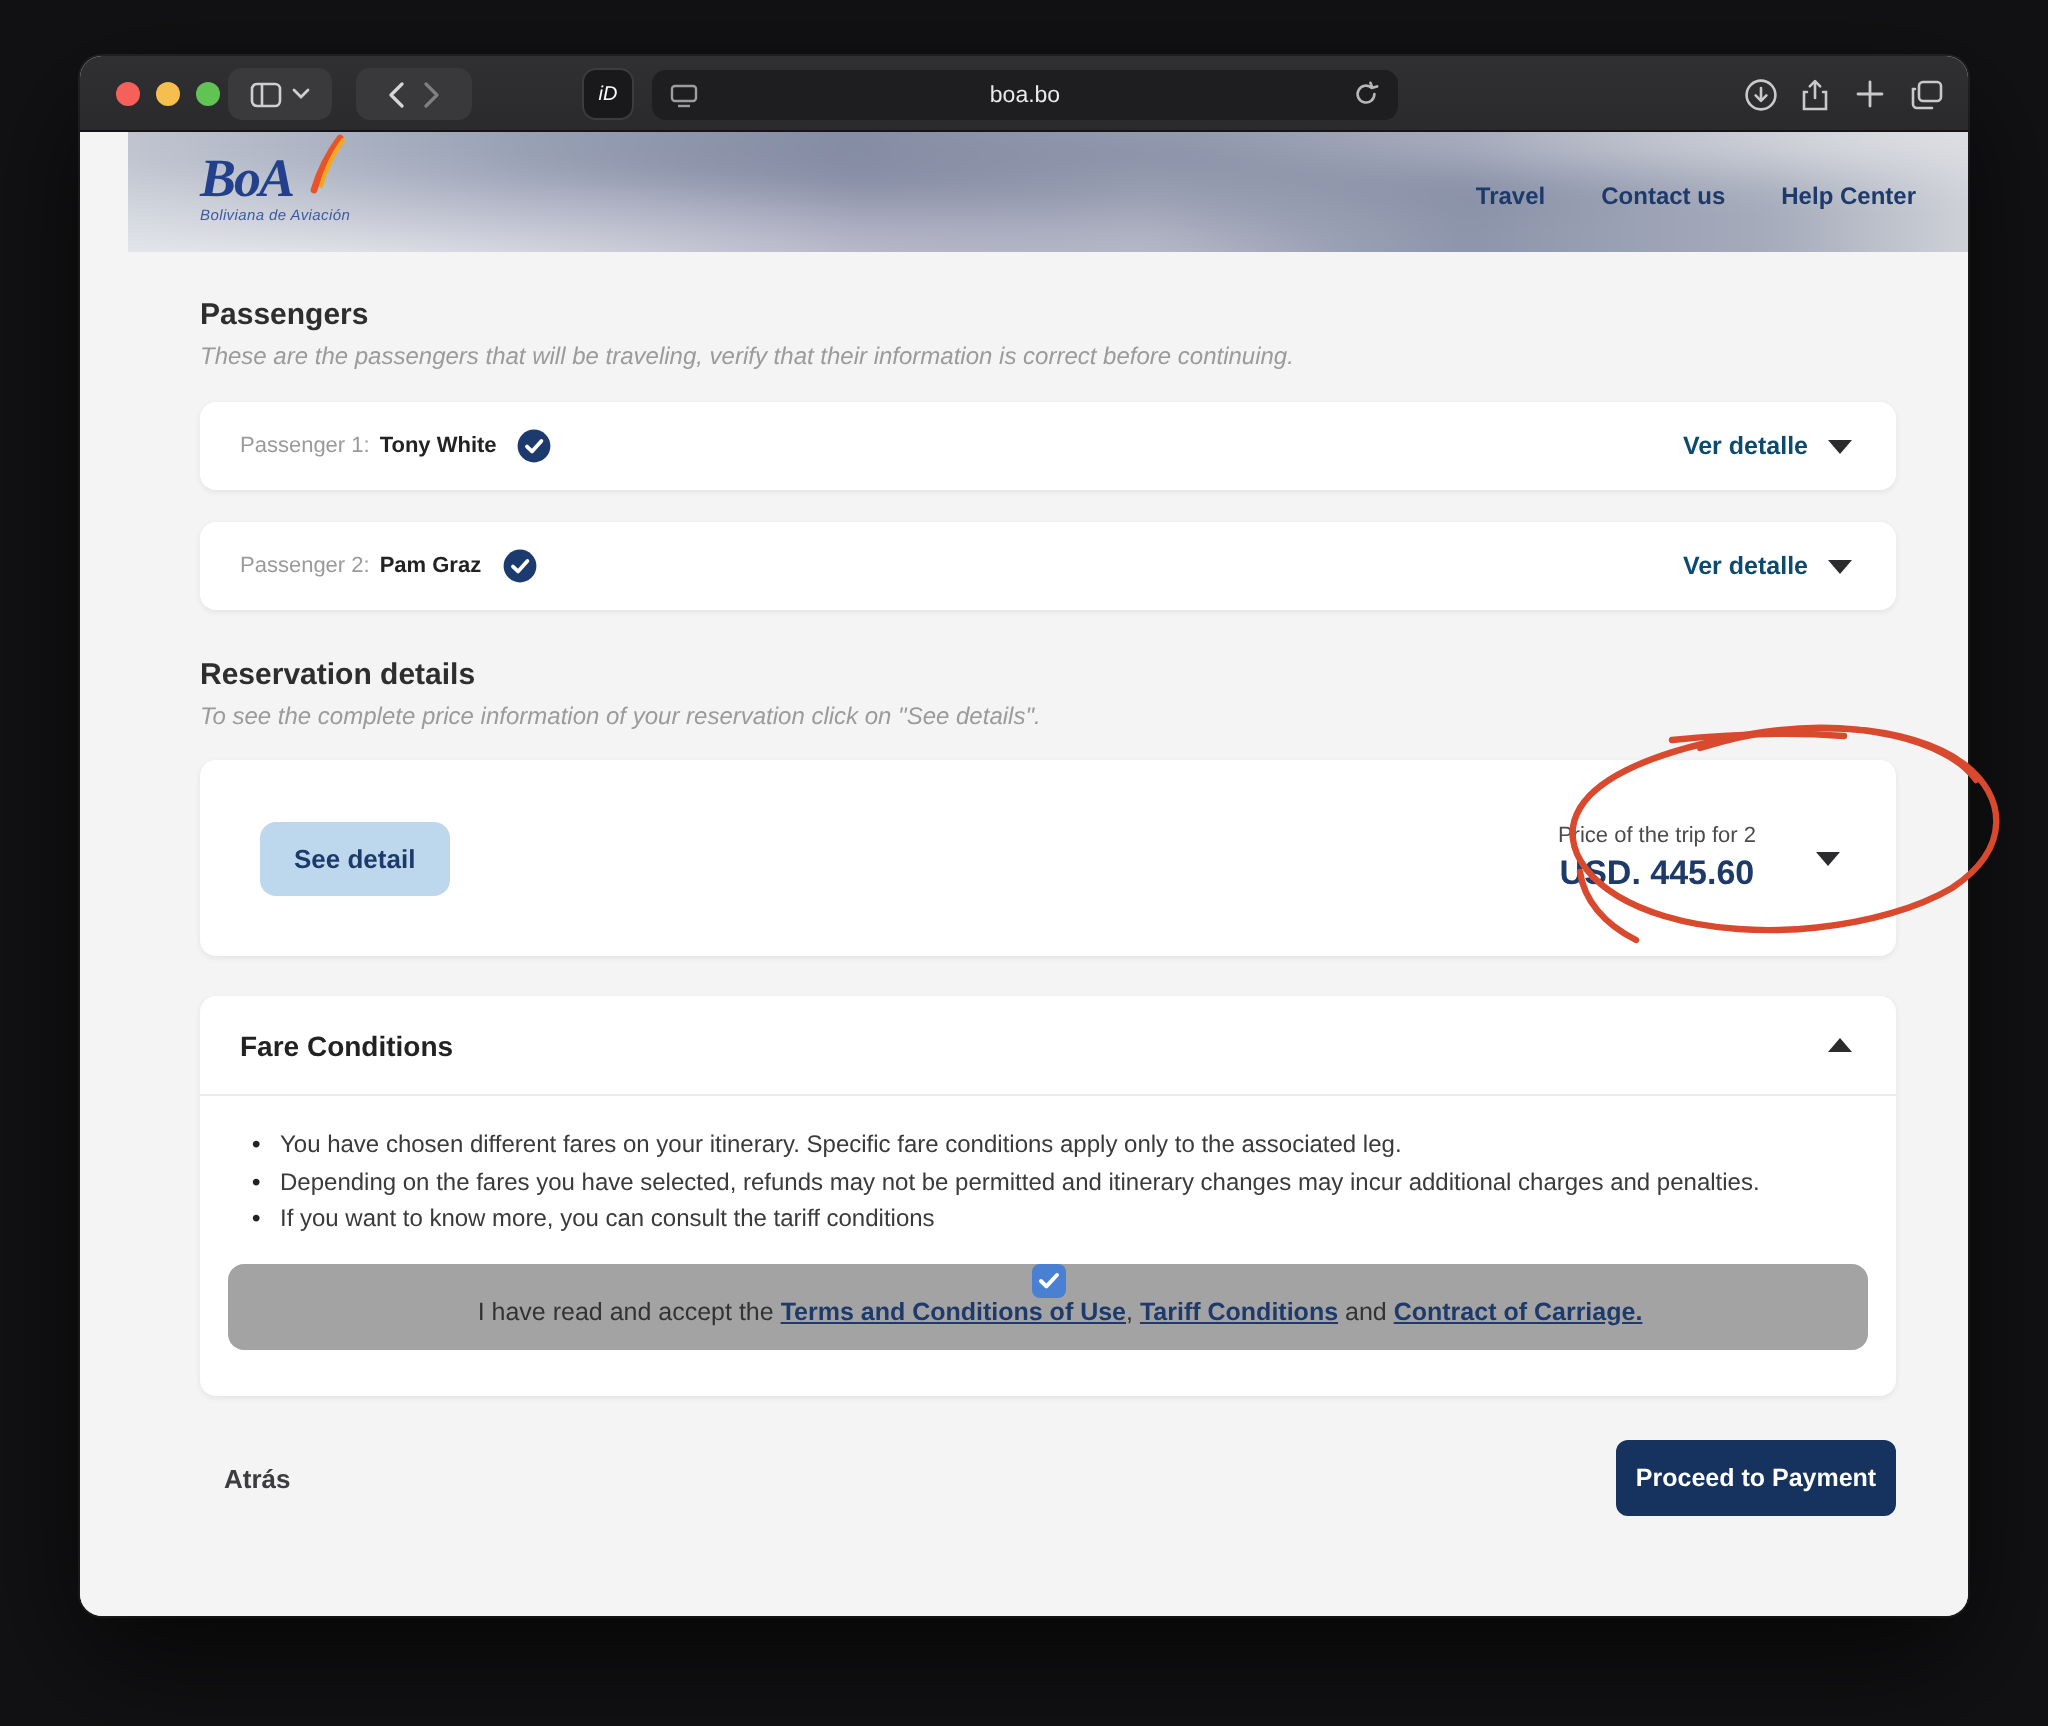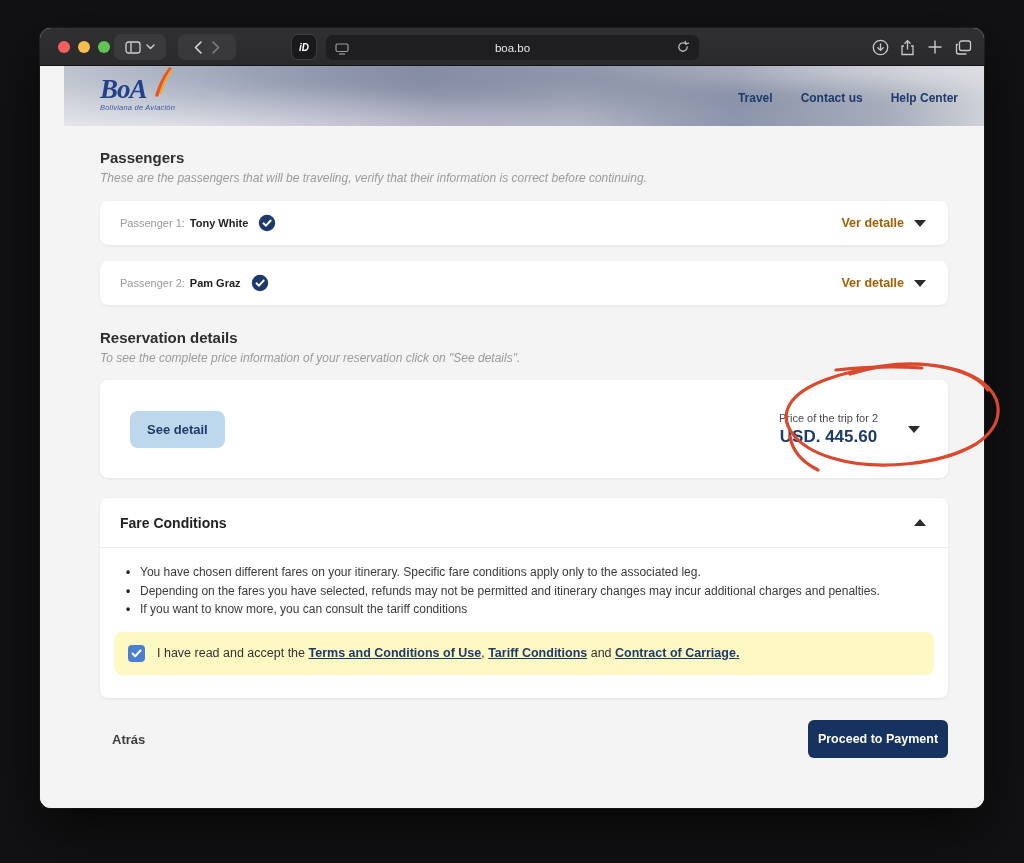--- a/index.html
+++ b/index.html
@@ -16,21 +16,21 @@
     border-bottom:1px solid #151517; }
   .traffic { position:absolute; left:18px; top:13px; display:flex; gap:8px; }
   .light { width:12px; height:12px; border-radius:50%; }
   .light.red{ background:#f5605a; } .light.yellow{ background:#f6bd4f; } .light.green{ background:#61c354; }
   .tb-btn { position:absolute; top:6px; height:26px; background:#3a3a3d; border-radius:7px;
     display:flex; align-items:center; justify-content:center; color:#cfcfd1; }
   .sidebar-btn { left:74px; width:52px; gap:5px; }
   .navgroup { left:138px; width:58px; gap:10px; background:#39393c; }
   .tb-icon svg { display:block; }
   .ext-badge { position:absolute; left:252px; top:7px; width:24px; height:24px; border-radius:6px;
-    background:#19191b; color:#fff; font-size:10px; font-weight:bold; font-style:italic;
+    background:#19191b; color:#fff; font-size:10px; font-weight:normal; font-style:italic;
     display:flex; align-items:center; justify-content:center; box-shadow:0 0 0 1px #3c3c3e; }
   .addressbar { position:absolute; left:286px; top:7px; width:373px; height:25px;
     background:#1e1e20; border-radius:7px; display:flex; align-items:center; }
   .addr-page-icon { position:absolute; left:9px; top:6px; opacity:.8; }
   .addr-url { flex:1; text-align:center; color:#e9e9ea; font-size:11.5px; }
   .addr-reload { position:absolute; right:9px; top:5px; opacity:.85; } 
   .r-icons { position:absolute; left:826px; top:5px; display:flex; gap:0; }
 
   
   .page { position:relative; height:820px; background:#f4f4f5;padding-left:24px; }
@@ -59,21 +59,21 @@
   .passengers-head { padding-top:23px; }
   .card { background:#fff; border-radius:8px; box-shadow:0 1px 3px rgba(0,0,0,.07); }
 
   .pax-card { height:44px; margin-top:16px; display:flex; align-items:center;
     justify-content:space-between; padding:0 22px 0 20px; }
   .pax-left { display:flex; align-items:center; font-size:11px; }
   .pax-label { color:#9a9a9a; }
   .pax-name { color:#222; font-weight:bold; margin-left:5px; }
   .verified { margin-left:10px; display:flex; }
   .detail-ctl { display:flex; align-items:center; gap:10px; cursor:pointer; }
-  .detail-ctl span { font-size:12.5px; font-weight:bold; color:#a16207; }
+  .detail-ctl span { font-size:12.5px; font-weight:bold; color:#0c4a6e; }
   .caret-down { width:0; height:0; border-left:6px solid transparent; border-right:6px solid transparent;
     border-top:7px solid #2c2c2e; }
   .caret-up { width:0; height:0; border-left:6px solid transparent; border-right:6px solid transparent;
     border-bottom:7px solid #2c2c2e; }
 
   .res-head { padding-top:24px; }
   .res-card { height:98px; margin-top:15px; display:flex; align-items:center;
     justify-content:space-between; padding:0 20px 0 30px; }
   .see-detail-btn { background:#bdd8ec; border:none; border-radius:8px; padding:11px 17px;
     font-family:inherit; font-size:13px; font-weight:bold; color:#1d3a6b; cursor:pointer; }
@@ -82,22 +82,22 @@
   .price-label { font-size:11px; color:#4b4b4e; }
   .price-value { font-size:17px; font-weight:bold; color:#1e3a68; margin-top:3px; }
 
   .fare-card { margin-top:20px; height:200px; }
   .fare-head { height:50px; display:flex; align-items:center; justify-content:space-between;
     padding:0 22px 0 20px; border-bottom:1px solid #ececee; cursor:pointer; }
   .fare-head .t { font-size:14px; font-weight:bold; color:#222; }
   .fare-bullets { padding:15px 26px 0 26px; }
   .bullet-row { display:flex; font-size:12px; color:#3a3a3a; line-height:18.5px; }
   .bullet-dot { width:14px; flex:none; font-weight:bold; color:#222; }
-  .accept-strip { margin:13px 14px 11px 14px; background:#fef9c3; border-radius:8px; height:43px;
-    display:flex; align-items:center; padding:0 14px; }
+  .accept-strip { margin:13px 14px 11px 14px; background:#a3a3a3; border-radius:8px; height:43px;
+    display:flex; align-items:center; padding:0 14px;flex-direction:column; }
   .checkbox { width:17px; height:17px; border-radius:4px; background:#4a80d1; flex:none;
     display:flex; align-items:center; justify-content:center; cursor:pointer; }
   .accept-text { font-size:12.5px; color:#333; margin-left:12px; }
   .accept-text a { color:#1d3a6b; font-weight:bold; }
 
   .footer-row { display:flex; align-items:center; justify-content:space-between; margin-top:22px; }
   .back-link { font-size:13px; font-weight:bold; color:#3d3d3f; padding-left:12px; cursor:pointer; }
   .proceed-btn { background:#16325e; color:#fff; border:none; border-radius:6px;
     width:140px; height:38px; font-family:inherit; font-size:12.5px; font-weight:bold; cursor:pointer; }
 

